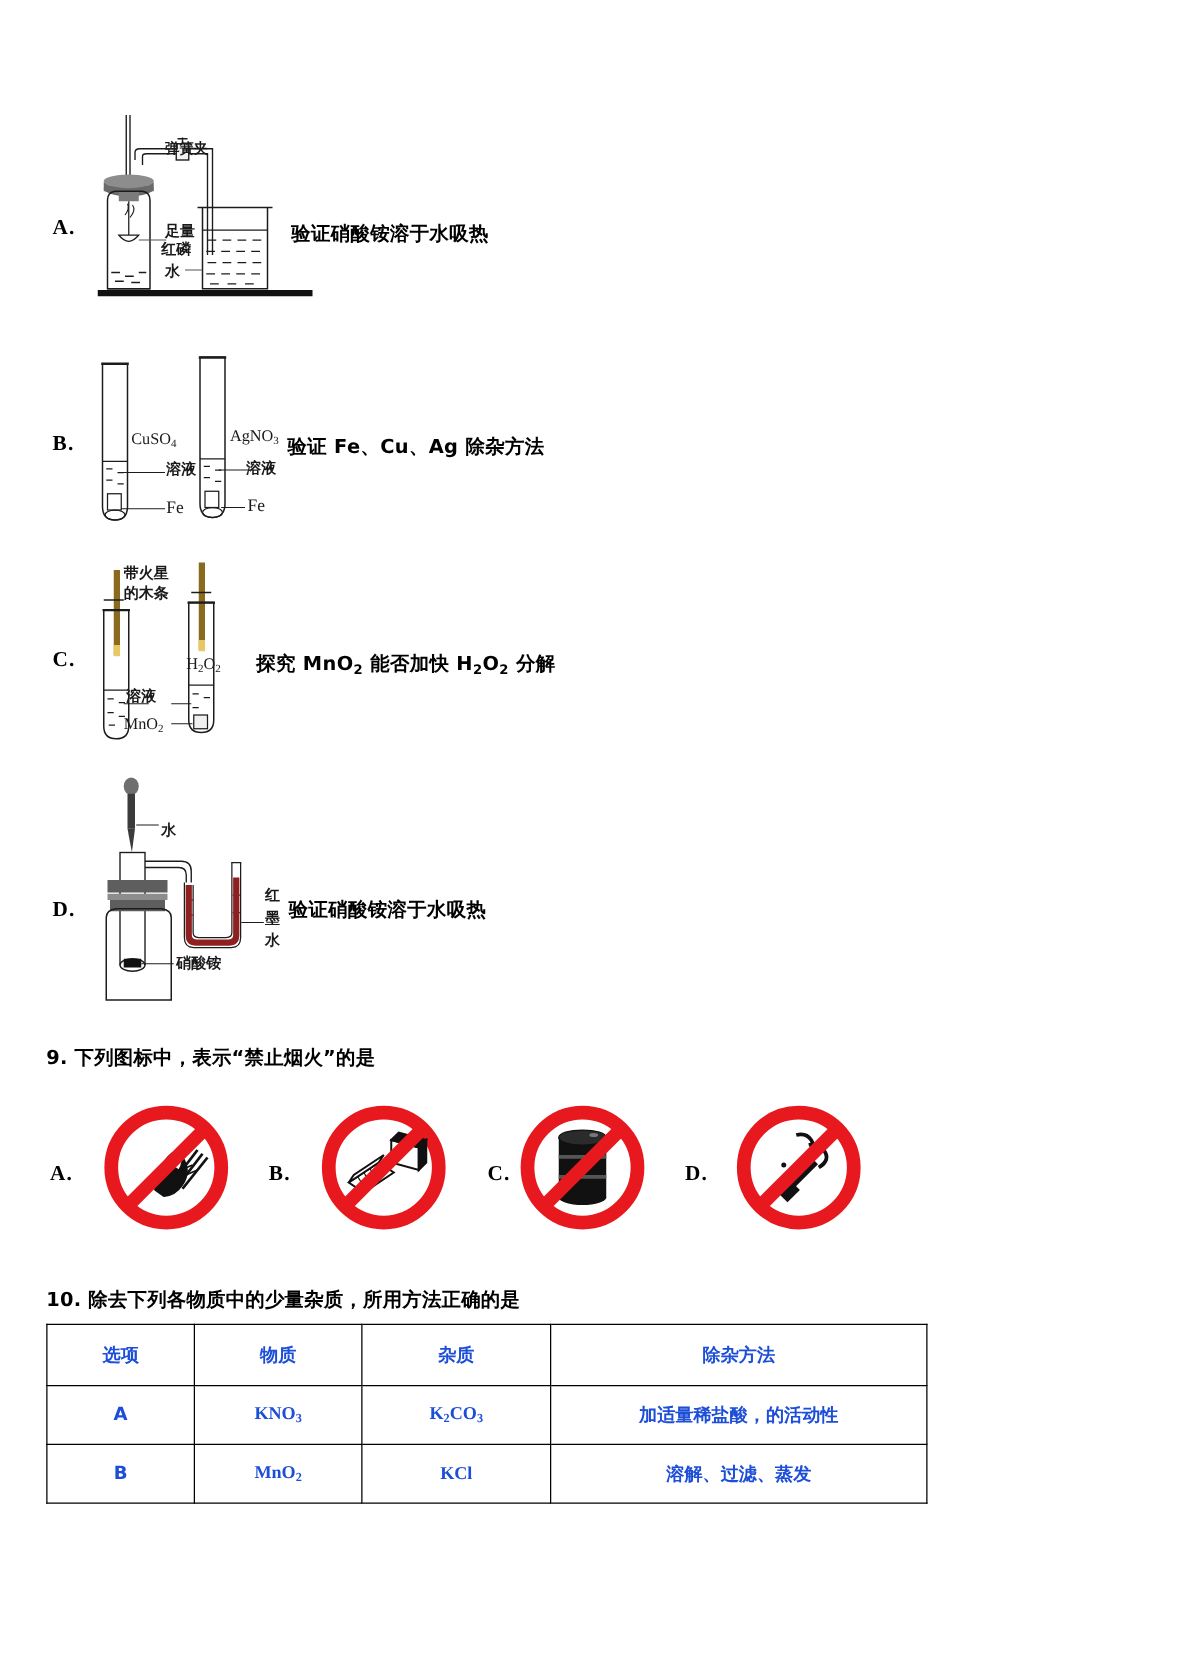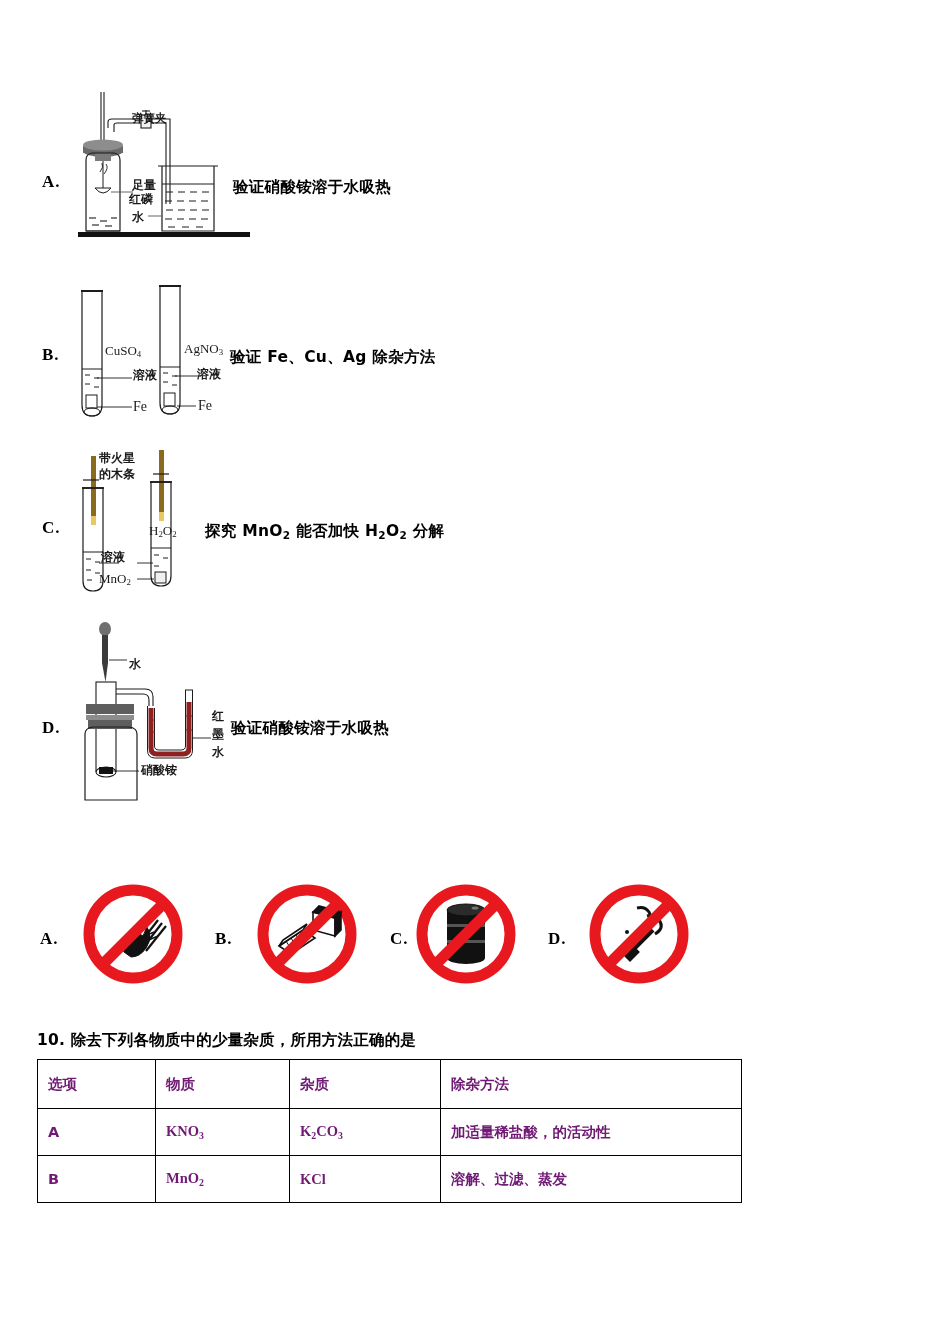--- a/index.html
+++ b/index.html
@@ -80,27 +80,27 @@
     position: absolute;
     left: 37px;
     top: 1059px;
     width: 705px;
     border-collapse: collapse;
     table-layout: fixed;
     font-family: "DejaVu Sans", "Liberation Sans", sans-serif;
   }
   #tbl td, #tbl th {
     border: 1.5px solid #000;
-    text-align: left;
+    text-align: center;
     vertical-align: middle;
     padding: 0 10px;
     height: 46px;
     font-size: 14.5px;
     font-weight: 700;
-    color: #701a75;
+    color: #1d4ed8;
   }
   #tbl th { height: 48px; }
   .c0 { width: 97px; }
   .c1 { width: 113px; }
   .c2 { width: 130px; }
   .c3 { width: auto; }
   .sci { font-family: "Liberation Serif", serif; font-size: 15.5px; }
 </style>
 </head>
 <body>
@@ -374,20 +374,21 @@
   </svg>
 
   <div class="dlabel" style="left:129px; top:658px;">水</div>
   <div class="dlabel" style="left:141px; top:764px;">硝酸铵</div>
   <div class="dlabel" style="left:212px; top:710px;">红</div>
   <div class="dlabel" style="left:212px; top:728px;">墨</div>
   <div class="dlabel" style="left:212px; top:746px;">水</div>
 
   <div class="caption" style="left:231px; top:718px;">验证硝酸铵溶于水吸热</div>
 
+  <div class="qtext" style="left:37px; top:836px;">9. 下列图标中，表示“禁止烟火”的是</div>
 
   <div class="opt-label" style="left:40px; top:929px;">A.</div>
   <svg class="prohib" style="left:78px; top:880px;" width="110" height="108" viewBox="0 0 110 108">
     <circle cx="55" cy="54" r="44" fill="none" stroke="#E8191E" stroke-width="11"></circle>
     <g fill="#111" stroke="#111">
       <path d="M46 72 q-4 -10 3 -17 q-2 8 4 10 q-5 -13 6 -22 q-1 10 6 13 q4 -6 2 -12 q9 12 1 24 q-6 9 -15 9 z" stroke-width="1"></path>
       <g stroke-width="2.2" fill="none">
         <line x1="60" y1="66" x2="80" y2="40"></line>
         <line x1="64" y1="69" x2="84" y2="43"></line>
         <line x1="68" y1="71" x2="88" y2="46"></line>

